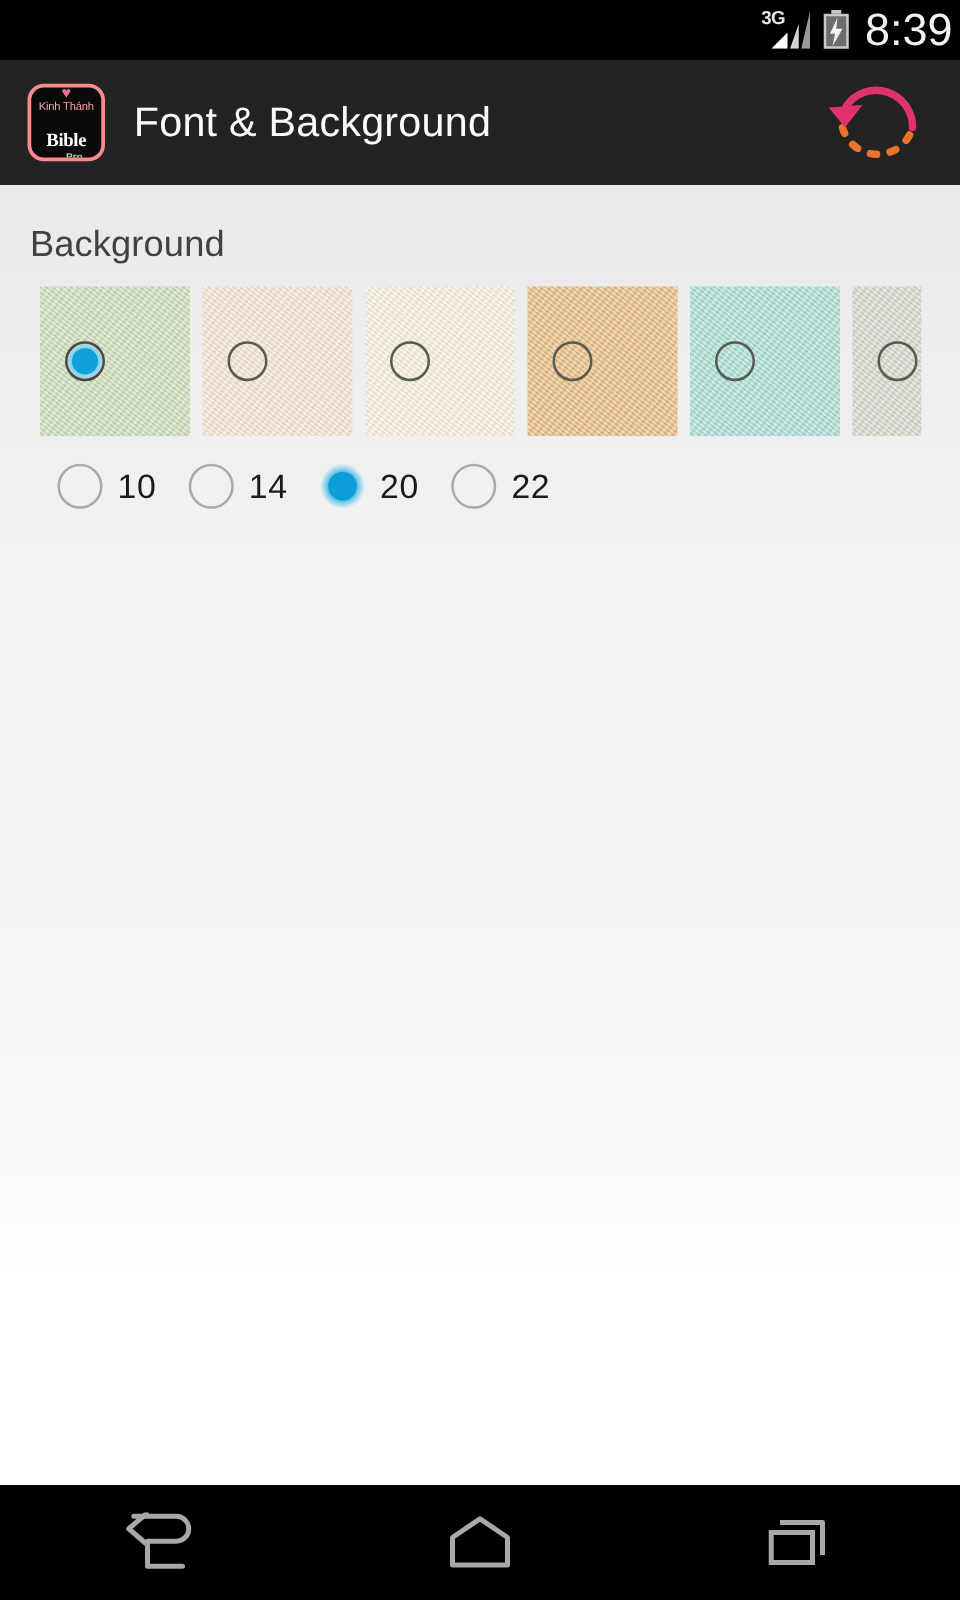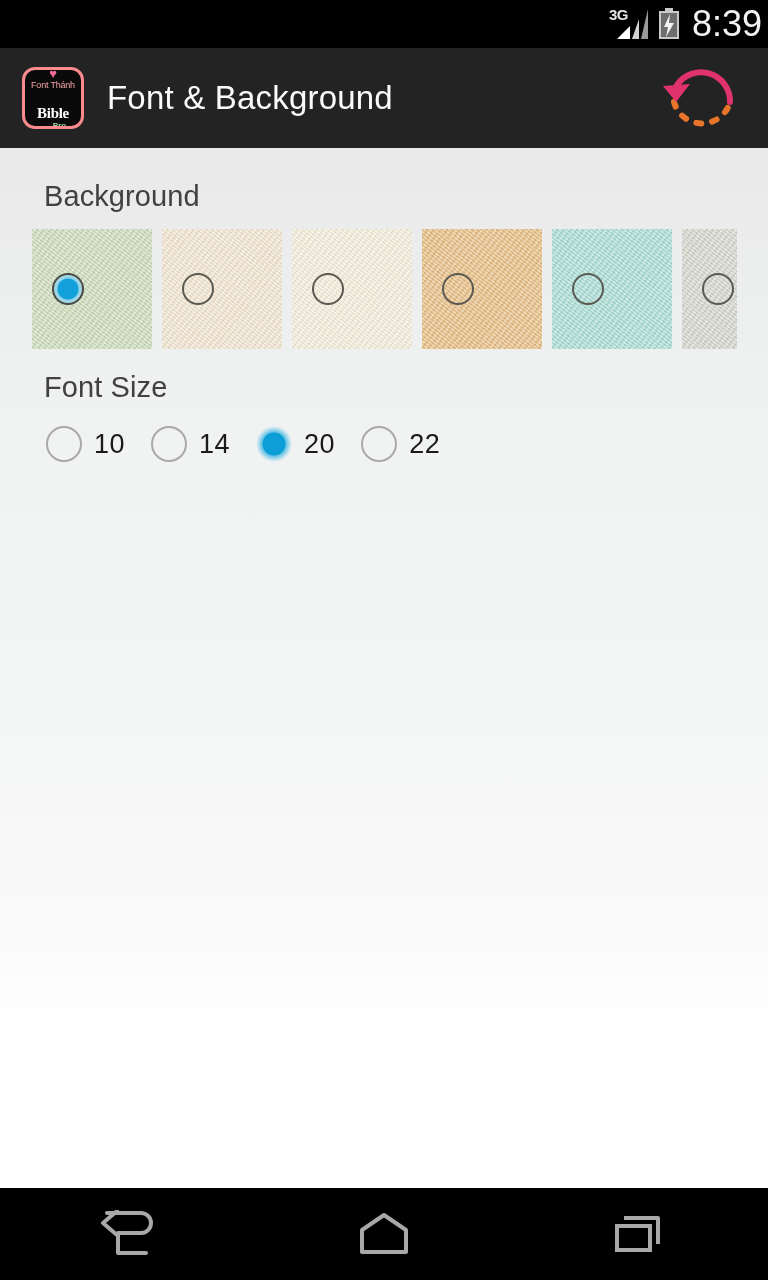--- a/index.html
+++ b/index.html
@@ -155,21 +155,21 @@
     width: 768px;
     height: 1040px;
     background: linear-gradient(to bottom,
         #e9e9e9 0px, #eceded 120px, #f1f2f2 300px,
         #f2f3f3 420px, #f5f6f6 600px, #fafafa 790px, #ffffff 880px, #ffffff 1040px);
   }
 
   .section-label {
     font-size: 29px;
     color: #414141;
-    padding-left: 44px;
+    padding-left: 24px;
     letter-spacing: 0.1px;
   }
   #bg-section-label { padding-top: 32px; }
 
   
   .swatch-strip {
     margin-top: 16px;
     height: 120px;
     width: 768px;
     overflow: hidden;
@@ -283,21 +283,21 @@
       </svg>
 
       <span class="clock">8:39</span>
     </div>
   </div>
 
   <div class="action-bar">
 
     <div class="app-icon">
       <span class="ic-heart">♥</span>
-      <span class="ic-kt">Font Thánh</span>
+      <span class="ic-kt">Kinh Thánh</span>
       <span class="ic-bible">Bible</span>
       <span class="ic-pro">Pro</span>
     </div>
 
     <span class="ab-title">Font &amp; Background</span>
 
     <span class="ab-spacer"></span>
 
     <div class="refresh-btn">
       <svg width="84" height="84" viewBox="0 0 84 84">
@@ -328,21 +328,20 @@
           </div>
           <div class="swatch" style="background: repeating-linear-gradient(37deg, rgba(255, 255, 255, 0.3) 0px, rgba(255, 255, 255, 0.3) 1px, rgba(0, 0, 0, 0.043) 2px, rgba(0, 0, 0, 0.043) 3px), repeating-linear-gradient(-51deg, rgba(255, 255, 255, 0.22) 0px, rgba(255, 255, 255, 0.22) 2px, rgba(0, 0, 0, 0.035) 3px, rgba(0, 0, 0, 0.035) 5px) rgb(168, 222, 212);">
             <div class="swatch-radio"></div>
           </div>
           <div class="swatch" style="background: repeating-linear-gradient(37deg, rgba(255, 255, 255, 0.3) 0px, rgba(255, 255, 255, 0.3) 1px, rgba(0, 0, 0, 0.043) 2px, rgba(0, 0, 0, 0.043) 3px), repeating-linear-gradient(-51deg, rgba(255, 255, 255, 0.22) 0px, rgba(255, 255, 255, 0.22) 2px, rgba(0, 0, 0, 0.035) 3px, rgba(0, 0, 0, 0.035) 5px) rgb(213, 214, 204); width: 55px; margin-right: 0px;">
             <div class="swatch-radio"></div>
           </div>
         </div>
     </div>
 
-    <div class="section-label" id="fs-section-label">Font Size</div>
 
     <div class="fs-row" id="fs-row">
         <div class="fs-item">
           <div class="fs-radio"></div>
           <span class="fs-label">10</span>
         </div>
         <div class="fs-item">
           <div class="fs-radio"></div>
           <span class="fs-label">14</span>
         </div>

